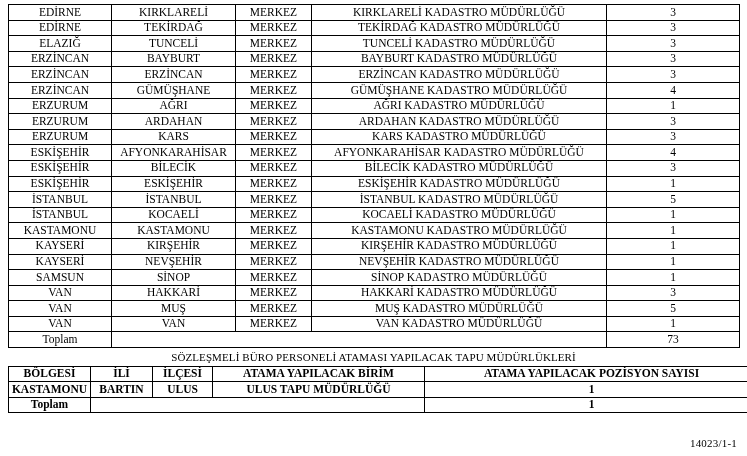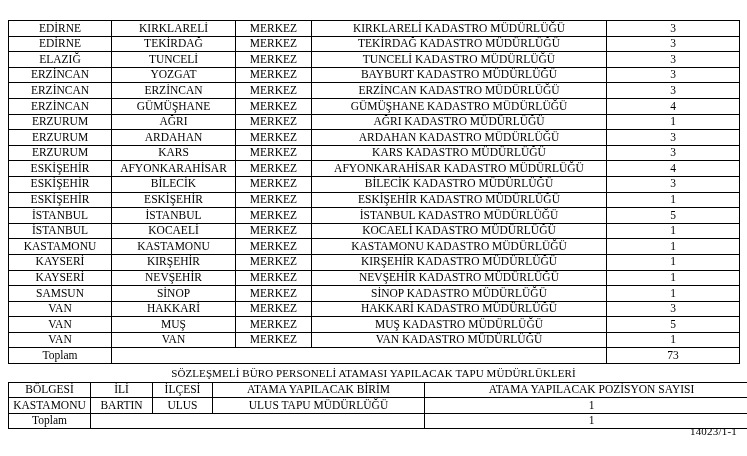--- a/index.html
+++ b/index.html
@@ -13,21 +13,21 @@
     font-family: "Liberation Serif", serif;
     color: #000000;
     position: relative;
     overflow: hidden;
   }
   .page {
     position: relative;
     width: 747px;
     height: 456px;
     box-sizing: border-box;
-    padding: 20px 8px 0 8px;
+    padding: 4px 8px 0 8px;
   }
   table.main {
     border-collapse: collapse;
     width: 731px;
     table-layout: fixed;
     margin: 0;
   }
   table.main td {
     border: 1px solid #000000;
     font-size: 11.5px;
@@ -63,31 +63,32 @@
   table.second td {
     border: 1px solid #000000;
     font-size: 11.5px;
     line-height: 1;
     height: 14.6px;
     padding: 0;
     text-align: center;
     vertical-align: middle;
     white-space: nowrap;
     overflow: hidden;
+    font-weight: bold;
   }
   .s0 { width: 82px; }
   .s1 { width: 62px; }
   .s2 { width: 60px; margin-top: 8px; }
   .s3 { width: 212px; }
   .s4 { width: 334px; }
 
   .footer-code {
     position: absolute;
     right: 10px;
-    bottom: 19px;
+    bottom: 7px;
     font-size: 11px;
     letter-spacing: 0.2px;
   }
 </style>
 </head>
 <body>
 
 <div class="page">
 
   <table class="main">
@@ -115,21 +116,21 @@
         </tr>
         <tr>
           <td class="c0">ELAZIĞ</td>
           <td class="c1">TUNCELİ</td>
           <td class="c2">MERKEZ</td>
           <td class="c3">TUNCELİ KADASTRO MÜDÜRLÜĞÜ</td>
           <td class="c4">3</td>
         </tr>
         <tr>
           <td class="c0">ERZİNCAN</td>
-          <td class="c1">YOZGAT</td>
+          <td class="c1">BAYBURT</td>
           <td class="c2">MERKEZ</td>
           <td class="c3">BAYBURT KADASTRO MÜDÜRLÜĞÜ</td>
           <td class="c4">3</td>
         </tr>
         <tr>
           <td class="c0">ERZİNCAN</td>
           <td class="c1">ERZİNCAN</td>
           <td class="c2">MERKEZ</td>
           <td class="c3">ERZİNCAN KADASTRO MÜDÜRLÜĞÜ</td>
           <td class="c4">3</td>

